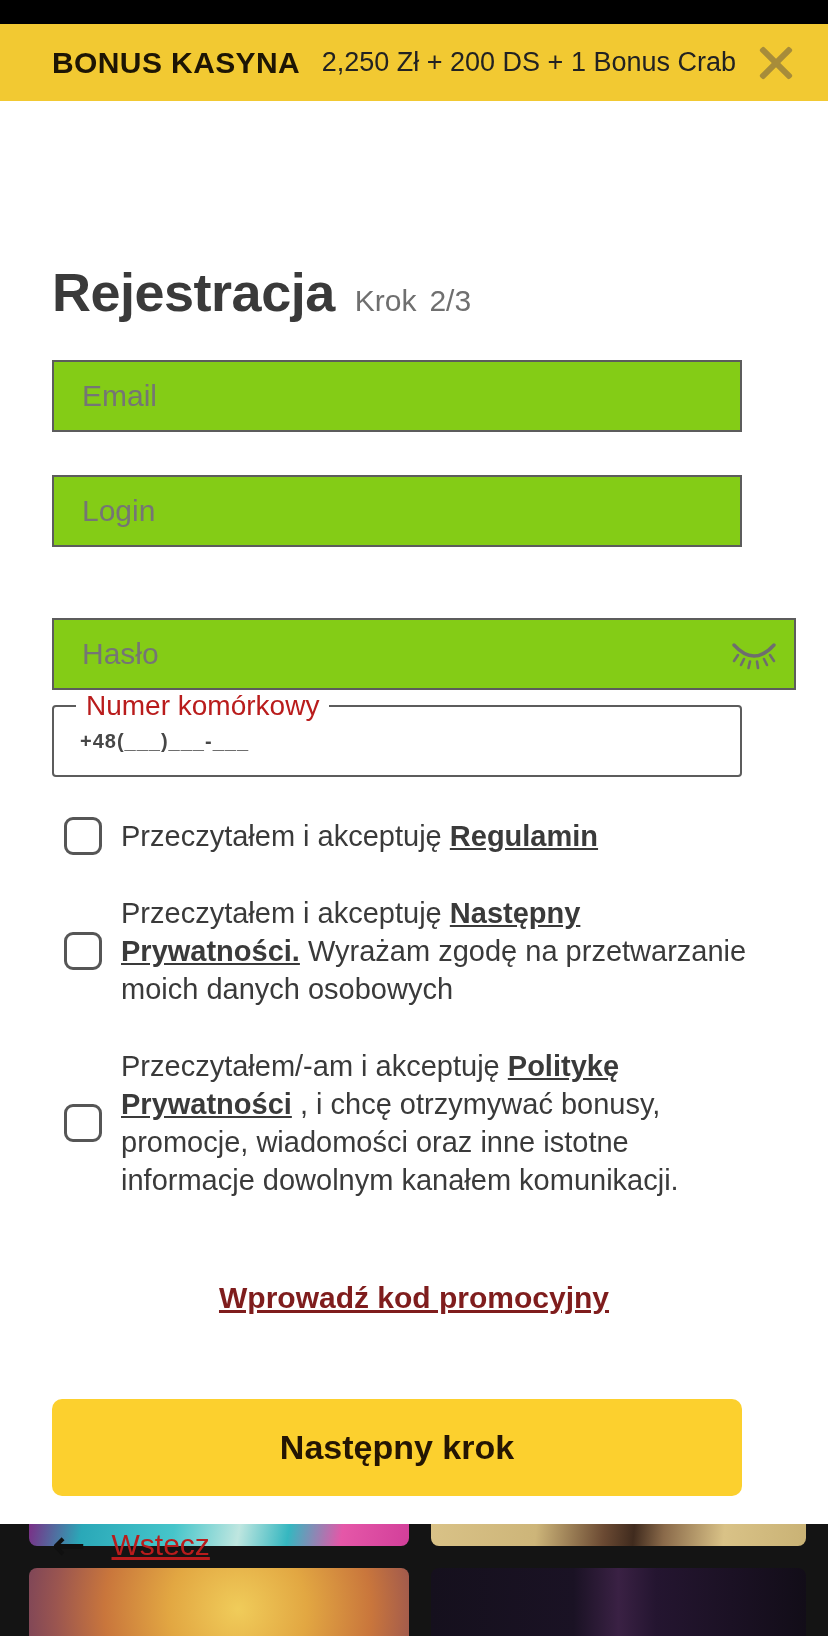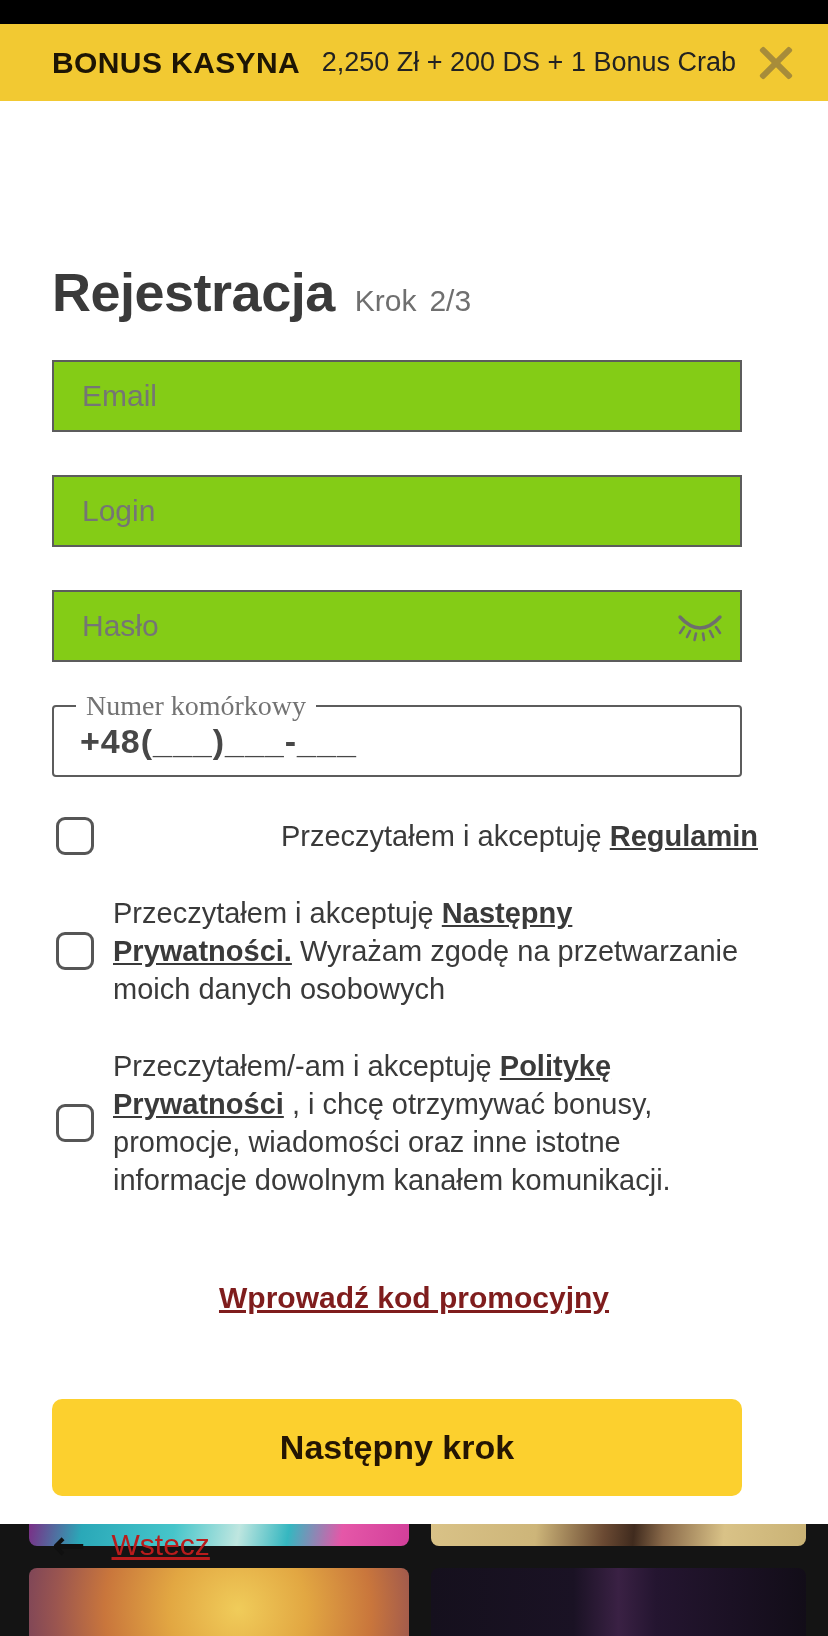--- a/index.html
+++ b/index.html
@@ -38,43 +38,43 @@
   .text-input{
     position:absolute;left:52px;width:690px;height:72px;box-sizing:border-box;
     border:2px solid #5c5c5c;border-radius:0;background:#84cc16;
     font-family:"Liberation Sans",sans-serif;font-size:30px;color:#3c3c3c;
     padding:0 28px;outline:none;
   }
   .text-input::placeholder{color:#757575;opacity:1;}
   .f-email{top:259px;}
   .f-login{top:374px;}
 
-  .password-wrap{position:absolute;top:489px;left:52px;width:690px;height:72px;}
+  .password-wrap{position:absolute;top:517px;left:52px;width:744px;height:72px;}
   .password-wrap .text-input{position:absolute;top:0;left:0;width:100%;}
   .eye-btn{
     position:absolute;right:14px;top:14px;width:56px;height:46px;border:none;background:none;
     padding:0;cursor:pointer;display:flex;align-items:center;justify-content:center;
   }
 
   .phone-wrap{
     position:absolute;top:604px;left:52px;width:690px;height:72px;box-sizing:border-box;
     border:2px solid #5c5c5c;border-radius:4px;background:#fff;
   }
   .phone-label{
     position:absolute;top:-17px;left:22px;background:#fff;padding:0 10px;
-    font-size:28px;color:#737373;white-space:nowrap;font-family:Liberation Serif, serif;
+    font-size:28px;color:#b91c1c;white-space:nowrap;
   }
   .phone-input{
     position:absolute;inset:0;width:100%;height:100%;border:none;background:transparent;outline:none;
-    font-family:"Liberation Sans",sans-serif;font-size:34px;font-weight:700;color:#474747;
+    font-family:"Liberation Sans",sans-serif;font-size:20px;font-weight:700;color:#474747;
     padding:0 26px;box-sizing:border-box;letter-spacing:1px;
   }
 
   
-  .check-row{position:absolute;left:56px;width:702px;display:flex;align-items:center;gap:19px;justify-content:space-between;}
+  .check-row{position:absolute;left:64px;width:702px;display:flex;align-items:center;gap:19px;}
   .check-row.c1{top:716px;}
   .check-row.c2{top:793px;}
   .check-row.c3{top:946px;}
   .checkbox{
     flex:0 0 auto;width:38px;height:38px;box-sizing:border-box;
     border:3px solid #565656;border-radius:9px;background:#fff;cursor:pointer;
     appearance:none;-webkit-appearance:none;margin:0;
   }
   .check-label{font-size:29px;line-height:38px;color:#3a3a3a;}
   .check-link{font-weight:700;color:#3a3a3a;text-decoration:underline;cursor:pointer;}

